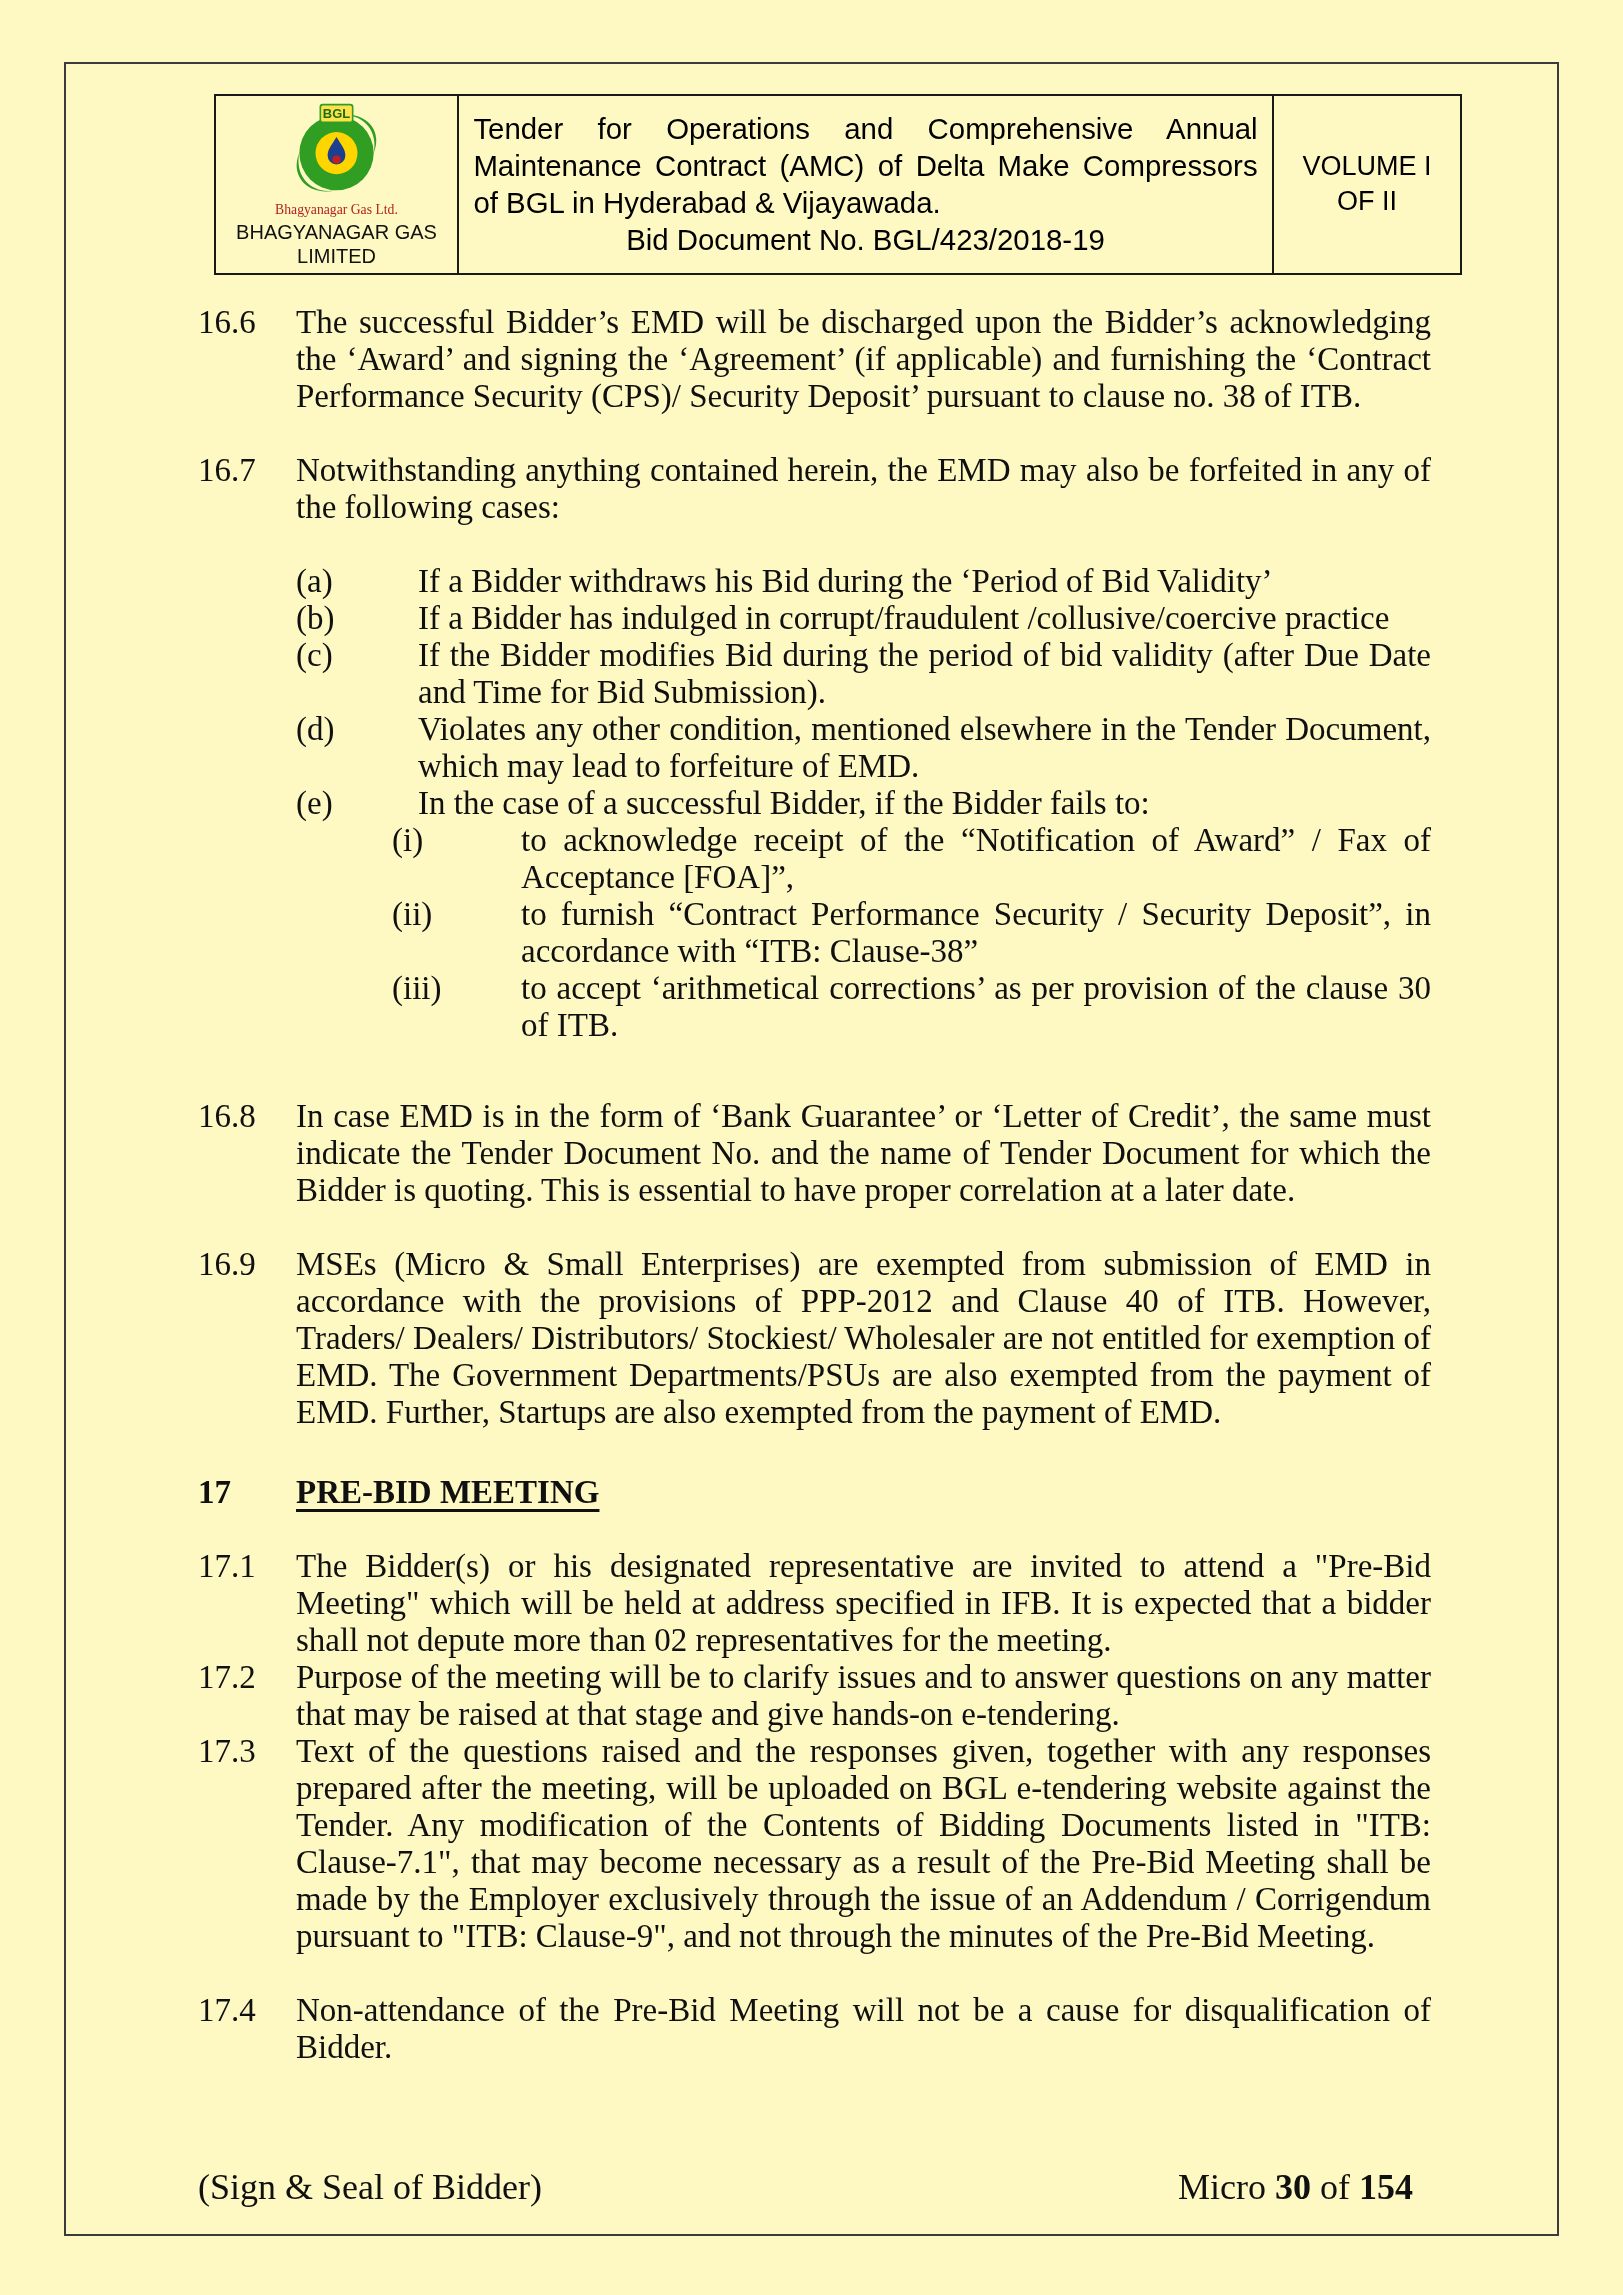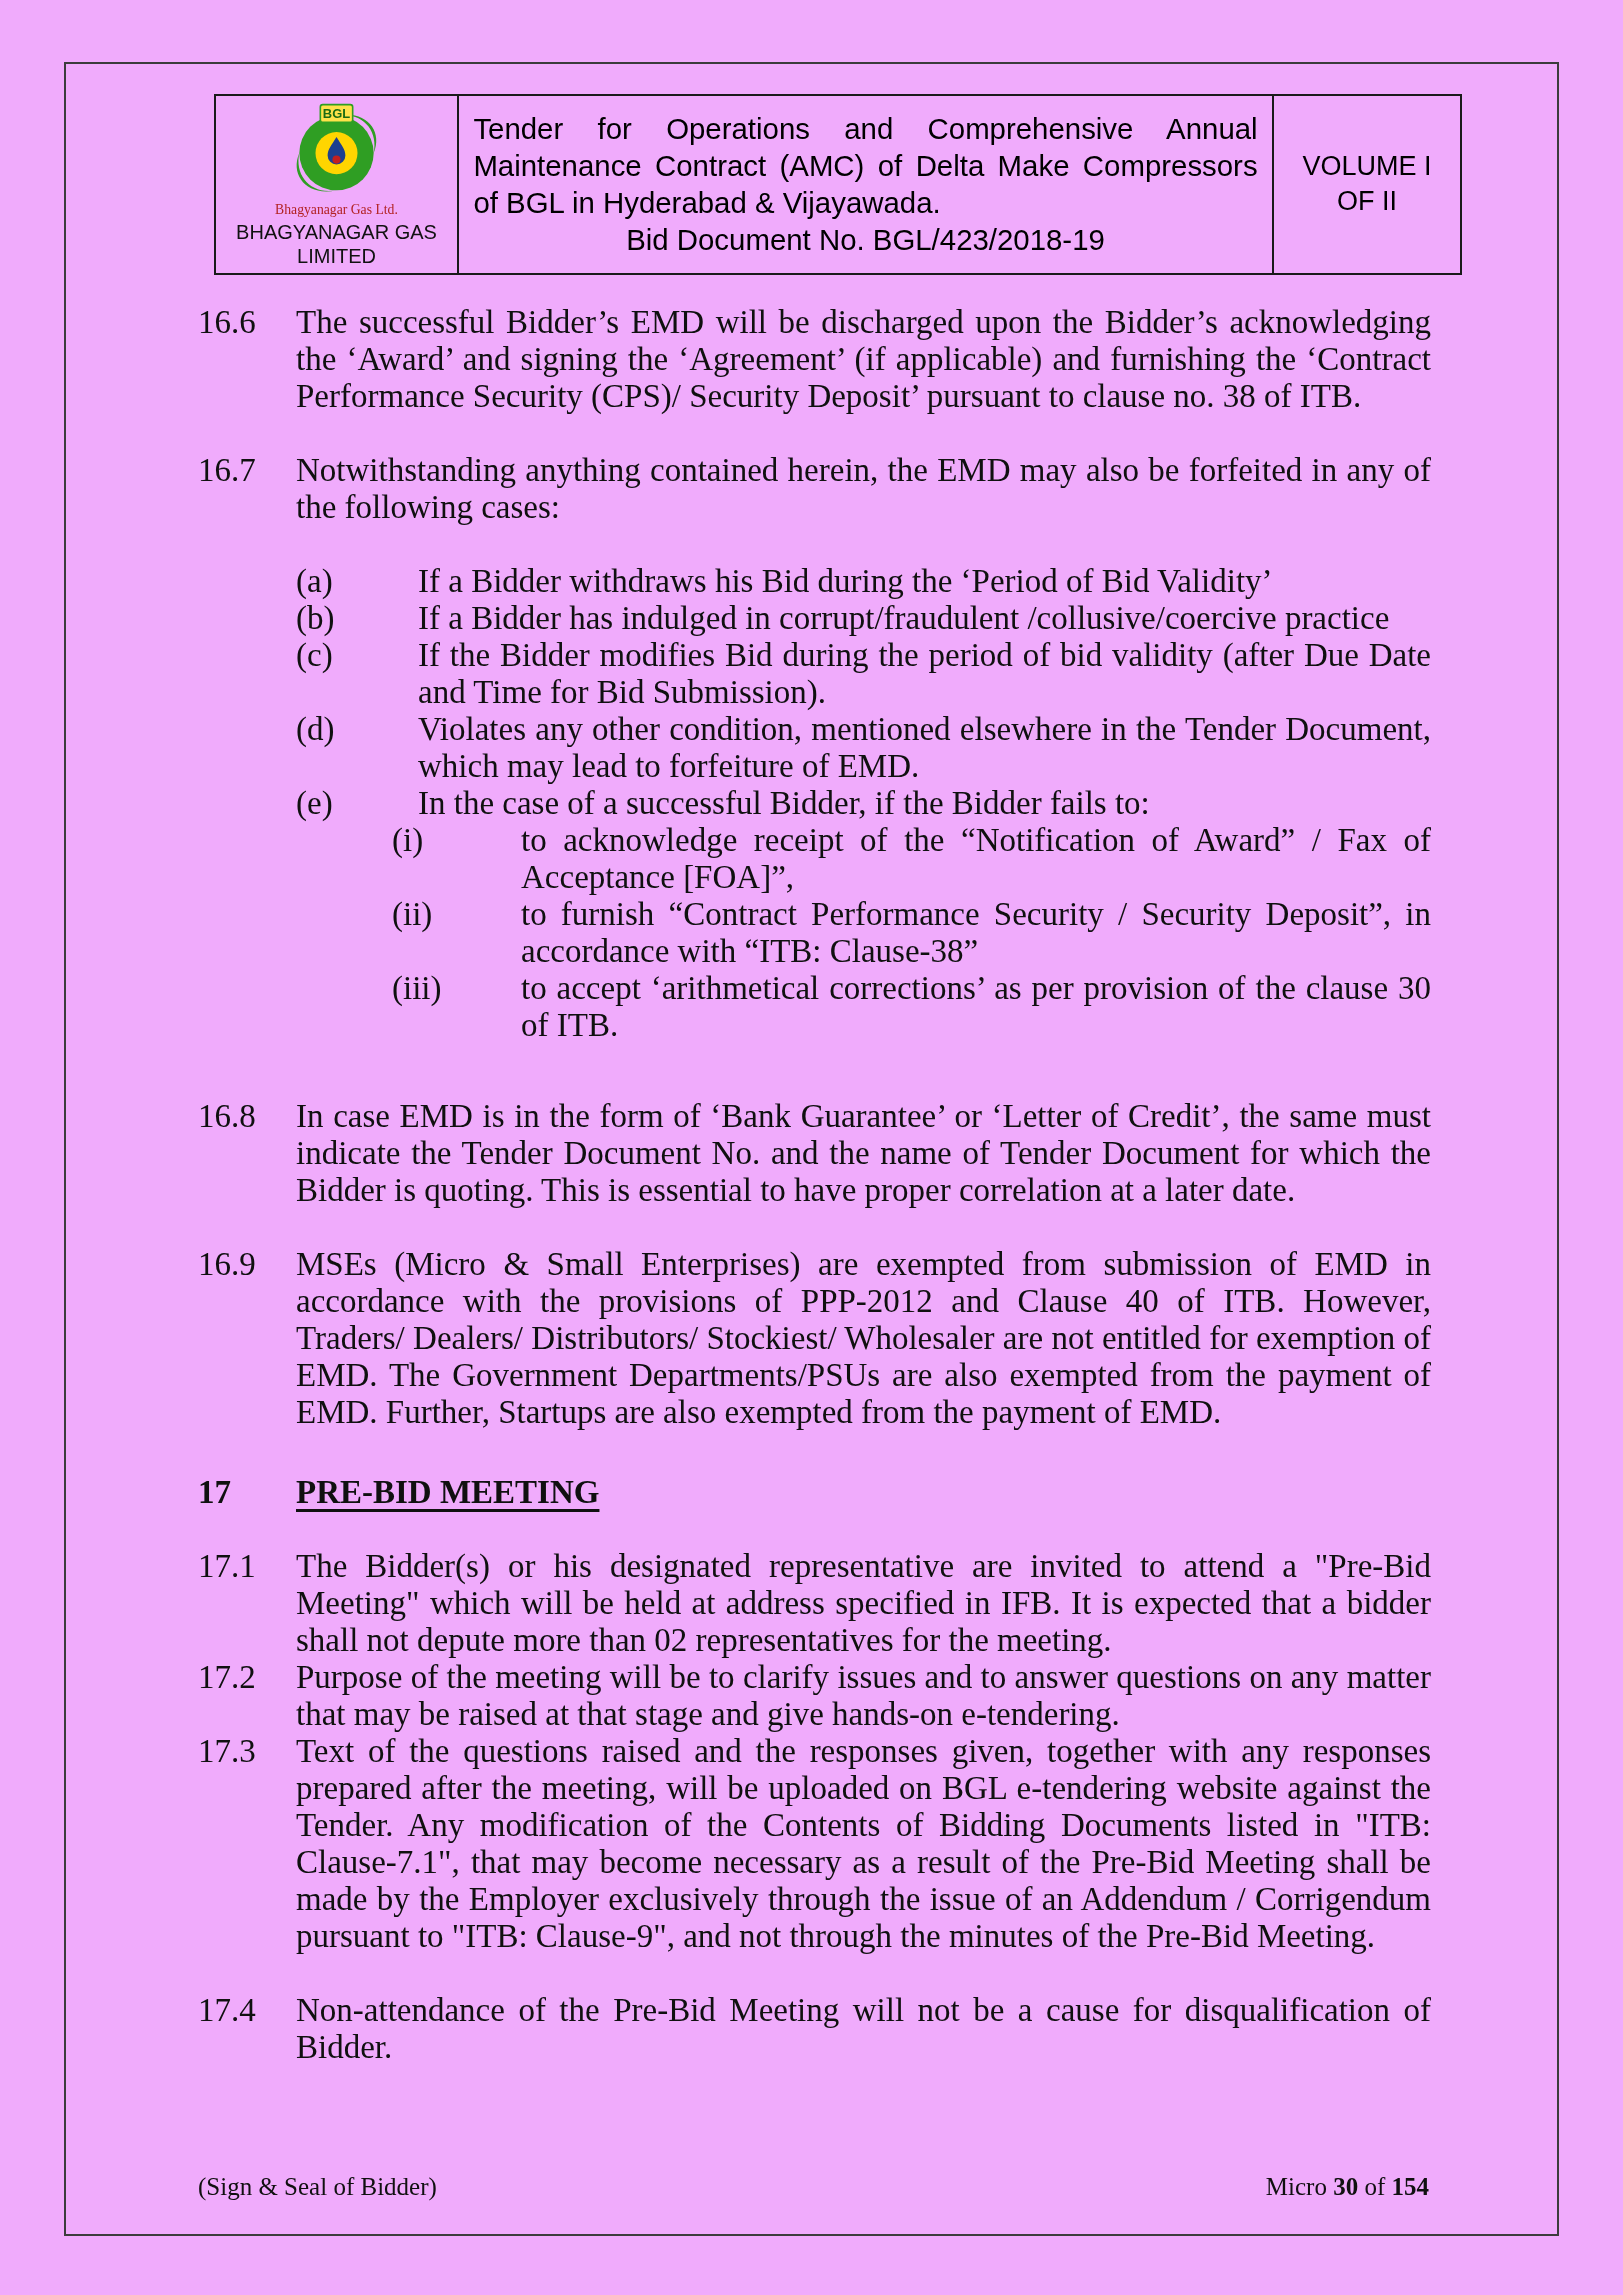--- a/index.html
+++ b/index.html
@@ -1,18 +1,18 @@
 <!DOCTYPE html>
 <html style="font-size:10.5px"><head>
 <meta charset="utf-8">
 <style>
   * { margin:0; padding:0; box-sizing:border-box; }
   html,body { background:#ffffff; }
   .page {
-    position:relative; width:1623px; height:2295px; background:#f0abfc;
+    position:relative; width:1623px; height:2295px; background:#fef9c3;
     font-family:"Liberation Serif","DejaVu Serif",serif; color:#101010;
     overflow:hidden;
   }
   .page-border {
     position:absolute; left:64px; top:62px; width:1495px; height:2174px;
     border:2.6px solid #3c3c3c;
   }
   
   .header-table { border-collapse:collapse; margin:30px 0 0 148px; table-layout:fixed; }
   .header-table td { border:2px solid #1a1a1a; vertical-align:middle; }
@@ -33,23 +33,23 @@
   .clause.heading .clause-num { font-weight:bold; }
   .heading-text { display:inline; font-weight:bold; text-decoration:underline; text-underline-offset:5.9px; text-decoration-thickness:2.6px; }
   .sublist { margin-left:98px; margin-top:37px; padding-bottom:17px; }
   .sub-row { display:flex; }
   .sub-row.lvl2 { margin-left:96px; }
   .sub-label { flex:0 0 96px; }
   .sub-row.lvl2 .sub-label { flex:0 0 103px; }
   .sub-text { flex:1; text-align:justify;margin-left:26px; }
   
   .footer {
-    position:absolute; left:132px; right:128px; bottom:30px;
+    position:absolute; left:132px; right:144px; bottom:30px;
     display:flex; justify-content:space-between; align-items:flex-end;
-    font-size:25px; line-height:34px;
+    font-size:36px; line-height:34px;
   }
   .page-num-bold { font-weight:bold; }
 </style>
 </head>
 <body>
 
 <div class="page">
   <div class="page-border">
 
     <table class="header-table">

